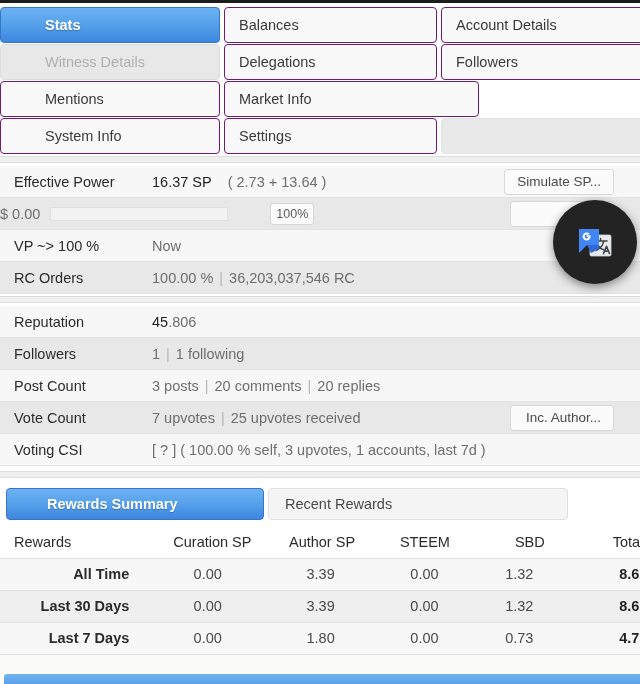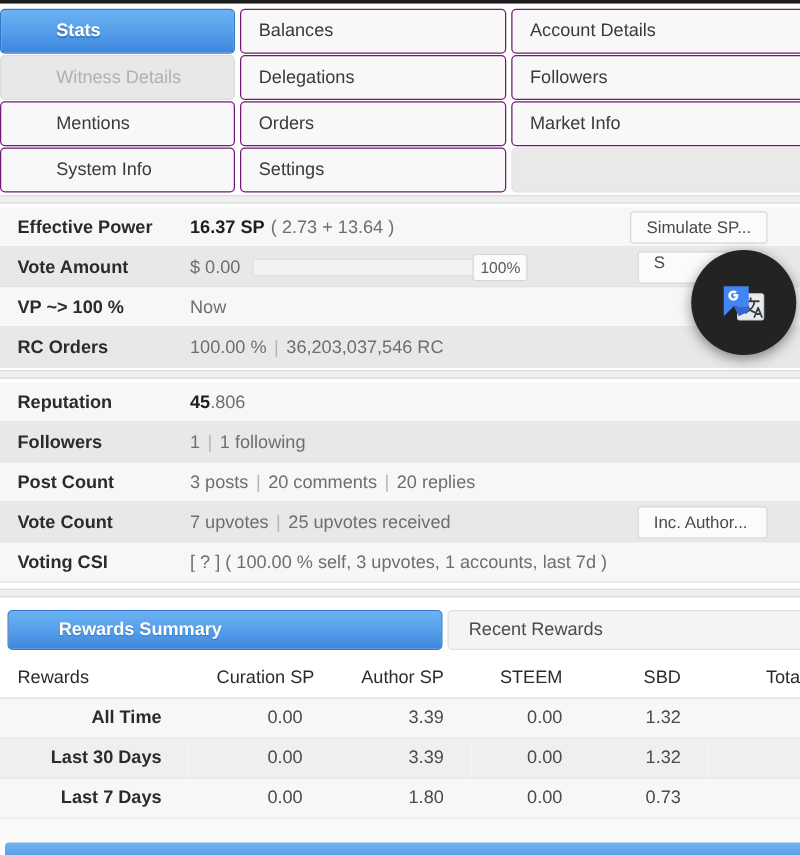--- a/index.html
+++ b/index.html
@@ -45,21 +45,21 @@
     padding-left: 14px;
     font-size: 14.5px;
     color: #3a3a3a;
     background: #f8f8f8;
     border: 1px solid #701a75;
     border-radius: 4px;
     margin-right: 4px;
     overflow: hidden;
     white-space: nowrap;
   }
-  .tab.c1 { width: 188px; padding-left: 44px; }
+  .tab.c1 { width: 220px; padding-left: 44px; }
   .tab.c2 { width: 213px; }
   .tab.c3 { width: 255px; }
   .tab.active {
     background: linear-gradient(180deg, #6cb2f2 0%, #58a2ec 45%, #3d86de 100%);
     border: 1px solid #3576c9;
     color: #ffffff;
     font-weight: bold;
     text-shadow: 0 1px 1px rgba(0,0,0,0.25);
   }
   .tab.disabled {
@@ -95,42 +95,43 @@
     height: 32px;
     border-bottom: 1px solid #e2e2e2;
     background: #f7f7f7;
   }
   .stat-row.alt { background: #e8e8e8; }
   .stat-label {
     width: 152px;
     flex: 0 0 152px;
     padding-left: 14px;
     font-size: 14.5px;
-    font-weight: bold;
+    font-weight: normal;
     color: #2b2b2b;
     white-space: nowrap;
   }
   .stat-value {
     flex: 1 1 auto;
     font-size: 14.5px;
     color: #4a4a4a;
     display: flex;
     align-items: center;
     white-space: nowrap;
     overflow: hidden;
   }
-  .v-strong { font-weight: bold; color: #1f1f1f; }
+  .v-strong { font-weight: normal; color: #1f1f1f; }
   .v-dim { color: #6e6e6e; }
   .v-sep { color: #b5b5b5; padding: 0 6px; }
 
   
   .vote-slider {
     display: inline-flex;
     align-items: center;
     margin-left: 10px;
+    gap: 44px;
   }
   .slider-track {
     width: 178px; height: 14px;
     background: #f2f2f2;
     border: 1px solid #e0e0e0;
     border-radius: 2px;
   }
   .slider-thumb {
     min-width: 44px;
     height: 22px;
@@ -150,21 +151,21 @@
     position: absolute;
     right: 86px;
     height: 26px;
     min-width: 104px;
     padding: 0 12px;
     background: #fbfbfb;
     border: 1px solid #d8d8d8;
     border-radius: 3px;
     display: flex;
     align-items: center;
-    justify-content: flex-start;
+    justify-content: flex-end;
     font-size: 13.5px;
     color: #4a4a4a;
     white-space: nowrap;
   }
 
   
   .rewards-tabs {
     position: absolute;
     left: 0;
     width: 700px;
@@ -177,21 +178,21 @@
     height: 32px;
     display: flex;
     align-items: center;
     padding-left: 16px;
     font-size: 14.5px;
     border-radius: 4px;
     margin-right: 4px;
     white-space: nowrap;
   }
   .rw-tab.active {
-    width: 348px;
+    width: 258px;
     background: linear-gradient(180deg, #6cb2f2 0%, #58a2ec 45%, #3d86de 100%);
     border: 1px solid #3576c9;
     color: #ffffff;
     font-weight: bold;
     text-shadow: 0 1px 1px rgba(0,0,0,0.25);
     padding-left: 40px;
   }
   .rw-tab.idle {
     width: 300px;
     background: #f4f4f4;
@@ -216,21 +217,21 @@
   }
   .rewards-table th {
     font-weight: normal;
     color: #2b2b2b;
     text-align: right;
     background: #ffffff;
     border-bottom: 1px solid #dcdcdc;
   }
   .rewards-table th.first { text-align: left; padding-left: 14px; }
   .rewards-table td {
-    text-align: right;
+    text-align: center;
     color: #4a4a4a;
     background: #f7f7f7;
   }
   .rewards-table tr.alt td { background: #efefef; }
   .rewards-table td.first {
     text-align: right;
     padding-left: 14px;
     font-weight: bold;
     color: #2b2b2b;
   }
@@ -301,23 +302,20 @@
         </div>
       <div class="tab c3">
           <span>Followers</span>
         </div>
     </div>
 
     <div class="tab-row">
       <div class="tab c1">
           <span>Mentions</span>
         </div>
-      <div class="tab c2">
-          <span>Orders</span>
-        </div>
       <div class="tab c3">
           <span>Market Info</span>
         </div>
     </div>
 
     <div class="tab-row">
       <div class="tab c1">
           <span>System Info</span>
         </div>
       <div class="tab c2">
@@ -330,29 +328,28 @@
   </div>
 
   <div class="sep" style="top:156px;"></div>
 
   <div class="stat-table" style="top:166px;">
 
     <div class="stat-row">
       <div class="stat-label">Effective Power</div>
       <div class="stat-value">
         <span class="v-strong">16.37 SP</span>
-        <span class="v-dim" style="margin-left:5px;">( 2.73 + 13.64 )</span>
+        <span class="v-dim" style="margin-left:16px;">( 2.73 + 13.64 )</span>
       </div>
       <div class="row-btn">
           <span>Simulate SP...</span>
         </div>
     </div>
 
     <div class="stat-row alt">
-      <div class="stat-label">Vote Amount</div>
       <div class="stat-value">
         <span class="v-dim">$ 0.00</span>
         <span class="vote-slider">
           <span class="slider-track"></span>
           <span class="slider-thumb">100%</span>
         </span>
       </div>
       <div class="row-btn" style="min-width:104px;">
           <span style="align-self:flex-start;padding-left:0;">S</span>
         </div>

